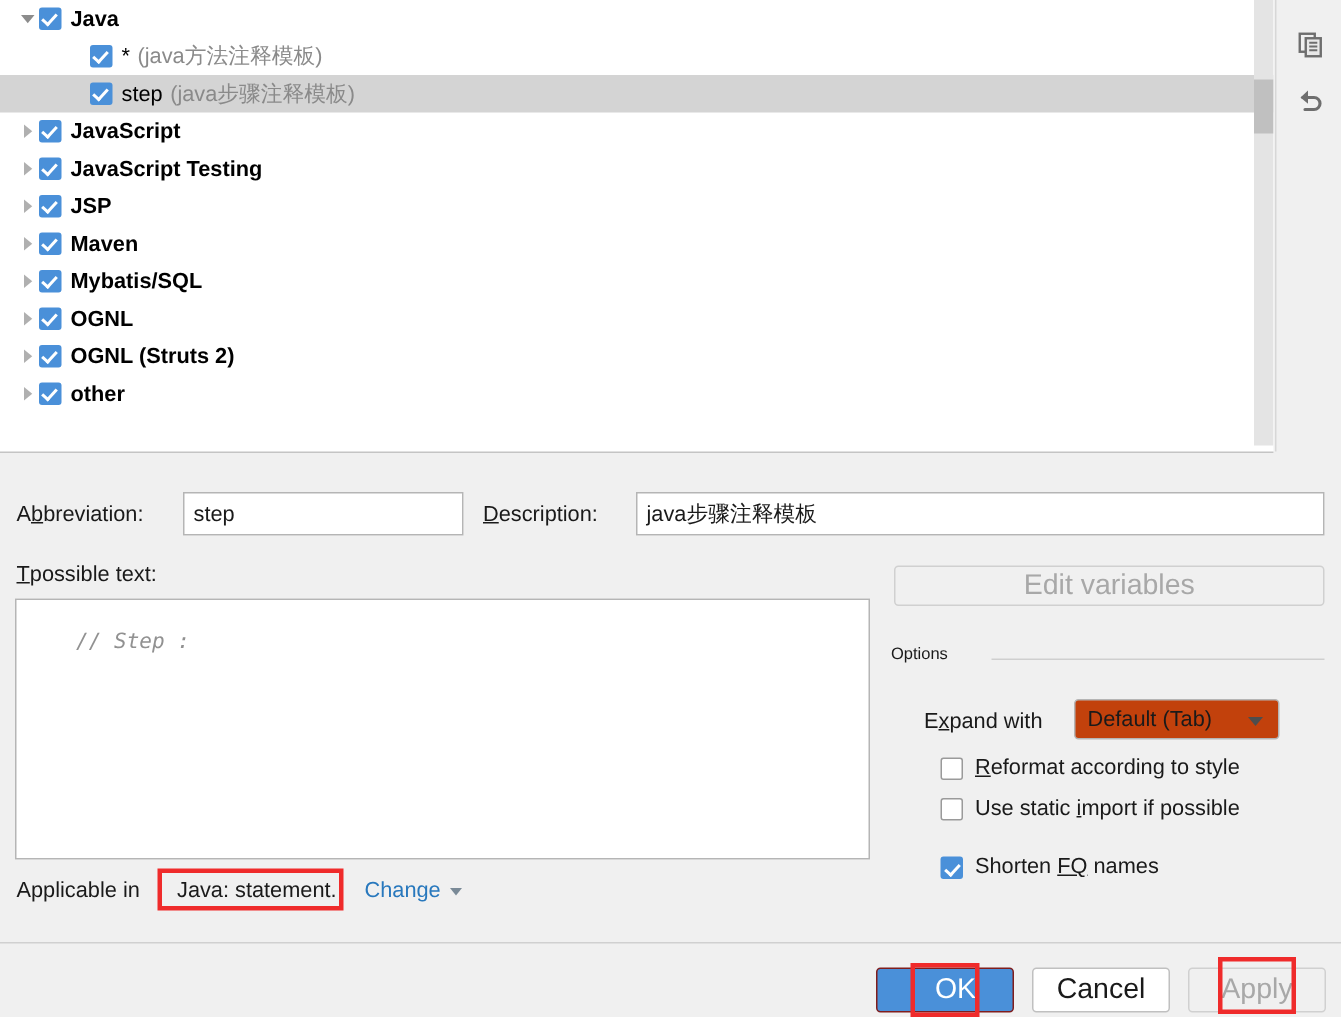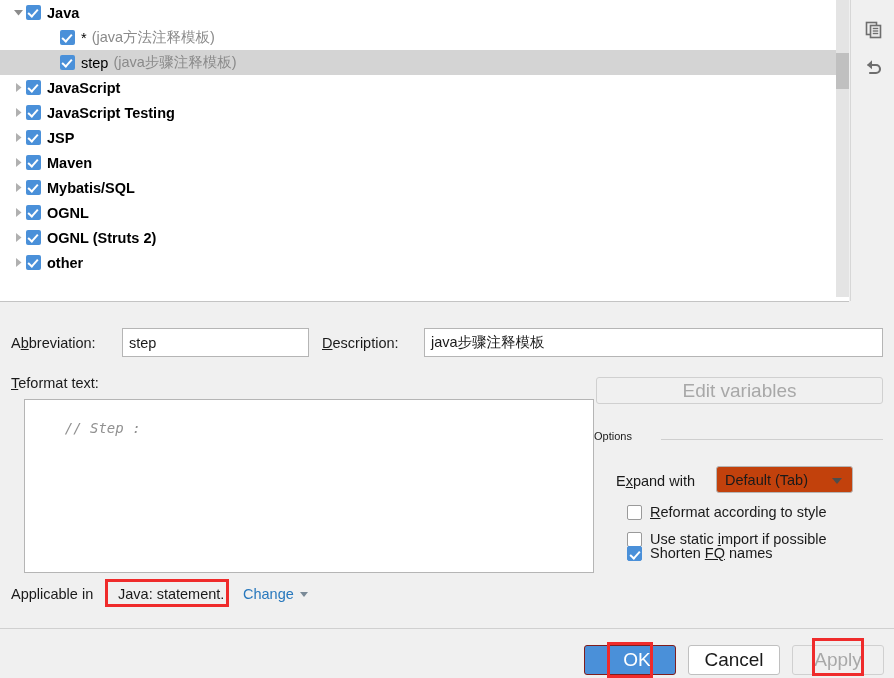--- a/index.html
+++ b/index.html
@@ -110,21 +110,21 @@
     font-size: 14.5px;
     color: #1a1a1a;
     padding: 0 6px;
     display: flex; align-items: center;
     font-family: "Liberation Sans", "DejaVu Sans", sans-serif;
     outline: none;
   }
 
   .template-area {
     position: absolute;
-    left: 24px; top: 399px;
+    left: 10px; top: 399px;
     width: 570px; height: 174px;
     background: #ffffff;
     border: 1px solid #b5b5b5;
     box-sizing: border-box;
     padding: 4px 6px;
     font-family: "DejaVu Sans Mono", "Liberation Mono", monospace;
     font-size: 14px;
     font-style: italic;
     color: #919191;
     white-space: pre;
@@ -384,21 +384,21 @@
   </div>
 
   <div class="lbl" style="left:322px; top:335px;">
     <span class="mn">D</span><span>escription:</span>
   </div>
   <div class="txtinput" style="left:424px; top:328px; width:459px; height:29px;">
     <span>java步骤注释模板</span>
   </div>
 
   <div class="lbl" style="left:11px; top:375px;">
-    <span class="mn">T</span><span>eformat text:</span>
+    <span class="mn">T</span><span>possible text:</span>
   </div>
   <div class="template-area">
     <span>// Step : </span>
   </div>
 
   <div class="btn btn-disabled" style="left:596px; top:377px; width:287px; height:27px;">
     <span>Edit variables</span>
   </div>
 
   <div class="group-title">Options</div>
@@ -415,21 +415,21 @@
   <div class="optrow" style="left:627px; top:504px;">
     <span class="sqbox"></span>
     <span><span></span><span class="mn">R</span><span>eformat according to style</span></span>
   </div>
 
   <div class="optrow" style="left:627px; top:531px;">
     <span class="sqbox"></span>
     <span><span>Use static </span><span class="mn">i</span><span>mport if possible</span></span>
   </div>
 
-  <div class="optrow" style="left:627px; top:545px;">
+  <div class="optrow" style="left:627px; top:570px;">
     <span class="sqbox on"></span>
     <span><span>Shorten </span><span class="mn">FQ</span><span> names</span></span>
   </div>
 
   <div class="lbl" style="left:11px; top:586px;">
     <span>Applicable in</span>
   </div>
   <div class="lbl" style="left:118px; top:586px;">Java: statement.</div>
   <div class="link" style="left:243px; top:586px;">
     <span>Change</span>

